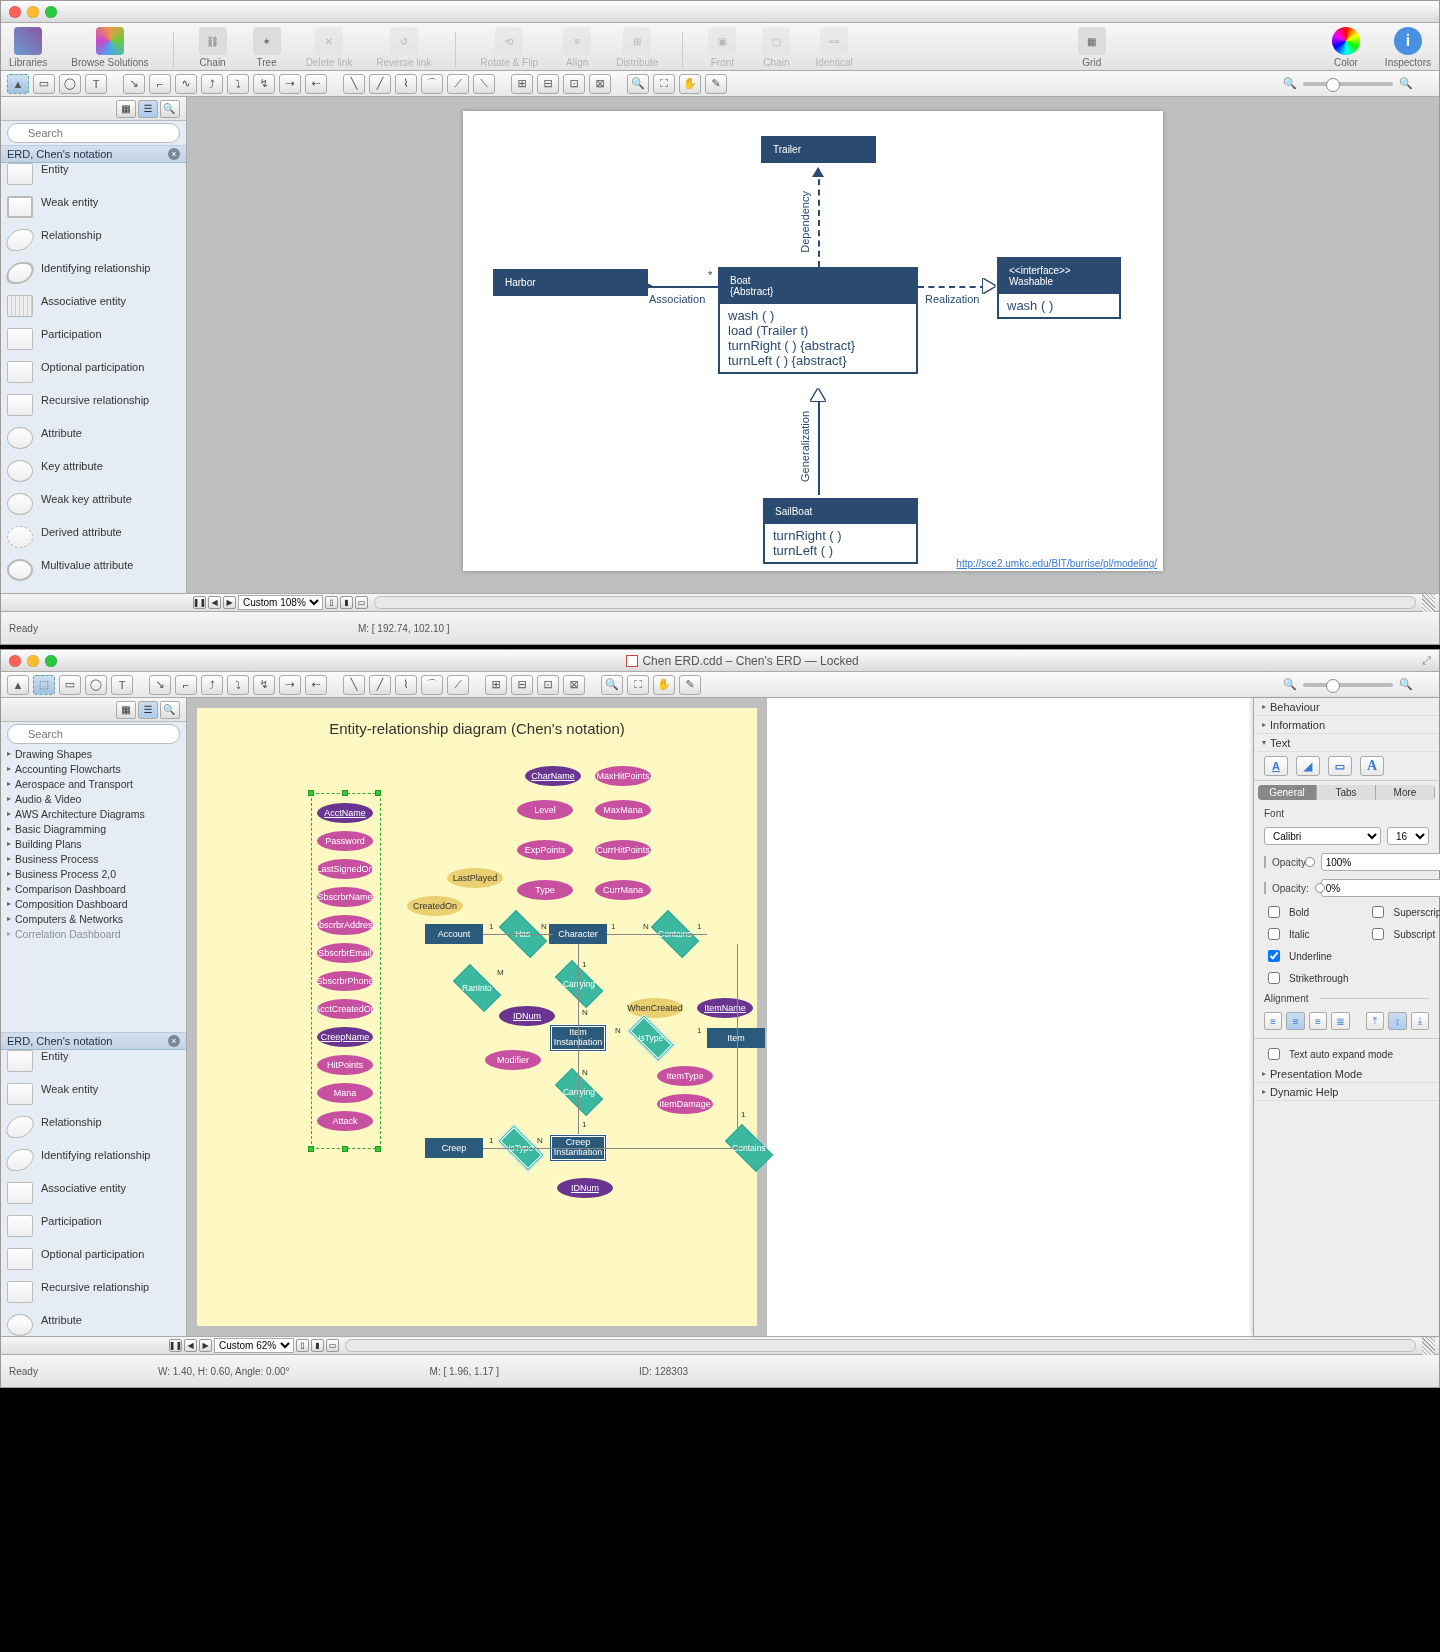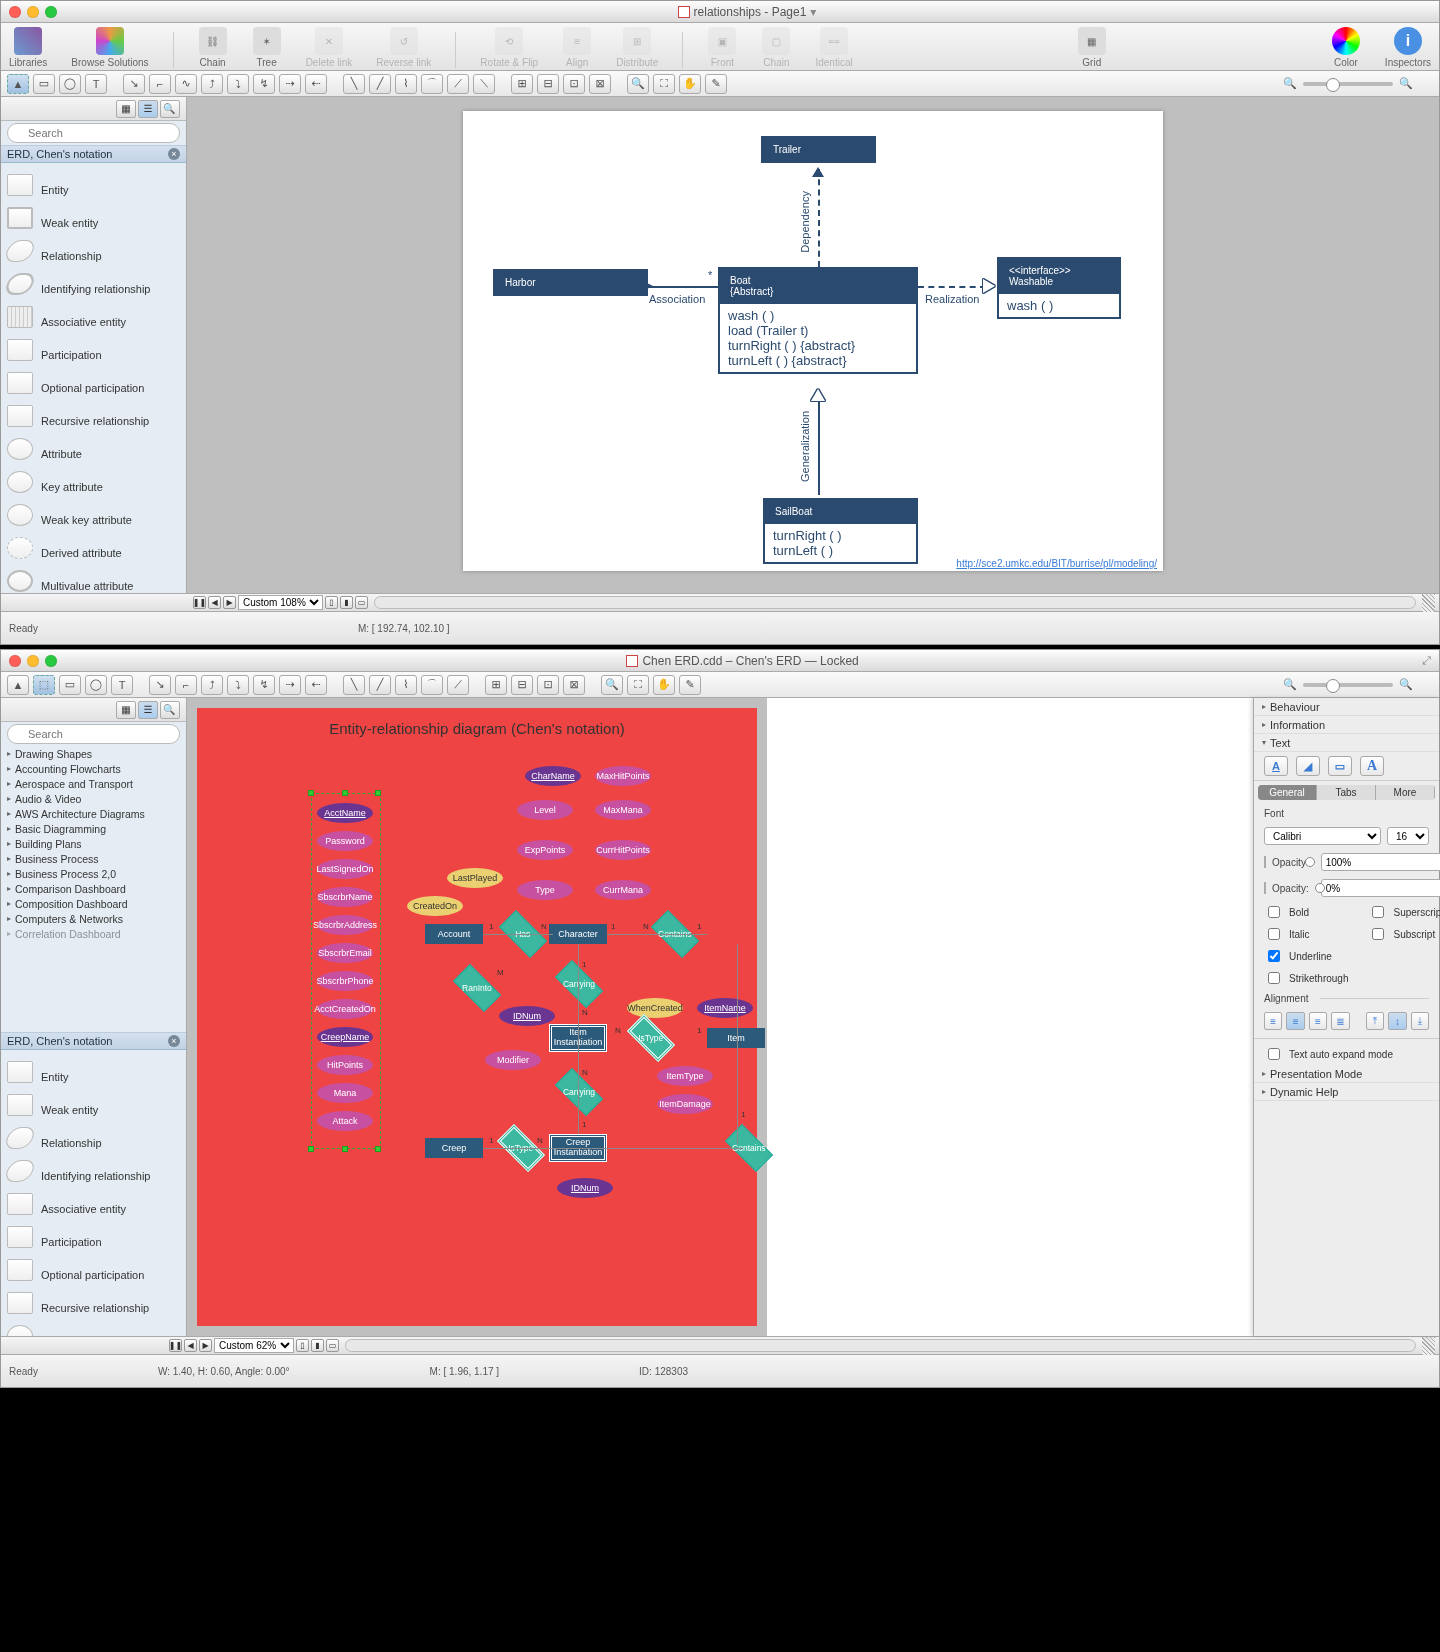--- a/index.html
+++ b/index.html
@@ -29,21 +29,21 @@
 .body{display:flex;height:496px;background:#fff}
 .sidebar{width:186px;background:#e5ecf4;border-right:1px solid #aaa;display:flex;flex-direction:column;overflow:hidden}
 .sbhead{height:24px;background:linear-gradient(#f5f5f5,#e3e3e3);border-bottom:1px solid #bbb;display:flex;align-items:center;padding:0 6px;gap:2px}
 .sbhead .sq{width:20px;height:18px;background:linear-gradient(#fff,#ddd);border:1px solid #aaa;border-radius:2px;display:flex;align-items:center;justify-content:center;font-size:10px}
 .sbhead .sq.sel{background:linear-gradient(#cde,#ace)}
 .search{height:24px;padding:2px 6px}
 .search input{width:100%;height:20px;border-radius:10px;border:1px solid #bbb;padding:0 8px 0 20px;font-size:11px;background:#fff}
 .sbpanel{background:linear-gradient(#d4e0ef,#c2d2e5);height:18px;display:flex;align-items:center;padding:0 6px;font-size:11px;color:#234;border-top:1px solid #bcd;border-bottom:1px solid #9bc;justify-content:space-between}
 .sbpanel .x{width:12px;height:12px;background:#789;border-radius:50%;color:#fff;display:flex;align-items:center;justify-content:center;font-size:9px}
 .sblist{flex:1;overflow:auto}
-.sbitem{display:flex;align-items:flex-end;height:33px;padding:0 6px;gap:8px}
+.sbitem{display:flex;align-items:flex-start;height:33px;padding:0 6px;gap:8px}
 .sbitem .icn{width:26px;height:22px;background:linear-gradient(#fff,#eee);border:1px solid #bbb;border-radius:2px;flex-shrink:0}
 .sbitem .icn.rel{border-radius:50%/60%;transform:skewX(-20deg)}
 .sbitem .icn.oval{border-radius:50%}
 .canvas{flex:1;background:#bfbfbf;display:flex;align-items:flex-start;justify-content:center;padding:14px;position:relative;overflow:hidden}
 .page{background:#fff;width:700px;height:460px;position:relative;box-shadow:0 0 4px rgba(0,0,0,.3)}
 .umlbox{position:absolute;border:2px solid #2b4a6f}
 .umlh{background:#2b4a6f;color:#ffffff;text-align:left;padding:6px 10px;font-size:10px}
 .umlb{background:#fff;padding:4px 8px;font-size:13px;color:#2b4a6f;border-top:1px solid #2b4a6f}
 .conn{position:absolute;font-size:11px;color:#2b4a6f}
 .vline{position:absolute;border-left:2px solid #2b4a6f}
@@ -53,21 +53,21 @@
 .arrw{position:absolute;width:0;height:0}
 .vlabel{position:absolute;font-size:11px;color:#2b4a6f;writing-mode:vertical-rl;transform:rotate(180deg)}
 .link{position:absolute;font-size:10px;color:#3a7bd5;text-decoration:underline}
 .statusbar{height:18px;background:linear-gradient(#f5f5f5,#e3e3e3);border-top:1px solid #aaa;display:flex;align-items:center;padding:16px 8px;font-size:10px;color:#555;gap:40px}
 
 .body2{display:flex;height:638px;background:#fff;position:relative}
 .categories{flex:1;overflow:hidden}
 .cat{height:15px;padding:0 6px;font-size:10.5px;color:#333;display:flex;align-items:center}
 .cat::before{content:"▸";margin-right:4px;font-size:8px;color:#666}
 .canvas2{width:580px;background:#bfbfbf;padding:10px;position:relative}
-.page2{background:#ef4444;width:100%;height:100%;position:relative;padding:10px 32px}
+.page2{background:#fef9c3;width:100%;height:100%;position:relative;padding:10px 32px}
 .pg2title{text-align:center;font-size:15px;color:#333;line-height:1.4}
 .shape{position:absolute;font-size:9px;color:#fff;display:flex;align-items:center;justify-content:center;text-align:center}
 .ent{background:#2b5a7a;width:58px;height:20px}
 .attrP{background:#c850a0;border-radius:50%;width:56px;height:20px}
 .attrD{background:#6a3590;border-radius:50%;width:56px;height:20px}
 .attrY{background:#ead070;color:#333;border-radius:50%;width:56px;height:20px}
 .rel{background:#3bb89f;width:44px;height:24px;transform:rotate(45deg);border:1px solid #2a9}
 .rel span{transform:rotate(-45deg);display:block;font-size:8.5px}
 .sel{border:1px dashed #5a5}
 .selh{position:absolute;width:6px;height:6px;background:#3c3;border:1px solid #292}
@@ -99,25 +99,20 @@
 .hscroll{flex:1;height:13px;background:#e8e8e8;border:1px solid #bbb;border-radius:7px;margin:0 4px}
 </style>
 </head>
 <body>
 
 <div class="window">
  <div class="titlebar">
   <span class="dot r"></span>
   <span class="dot y"></span>
   <span class="dot g"></span>
-  <span class="title">
-        <span class="icn"></span>
-        <span>relationships - Page1</span> 
-        <span style="color:#888">▾</span>
-      </span>
  </div>
  <div class="toolbar">
   <div class="tbtn lib">
         <div class="icn"></div>
         <span>Libraries</span>
       </div>
   <div class="tbtn sol">
         <div class="icn"></div>
         <span>Browse Solutions</span>
       </div>

